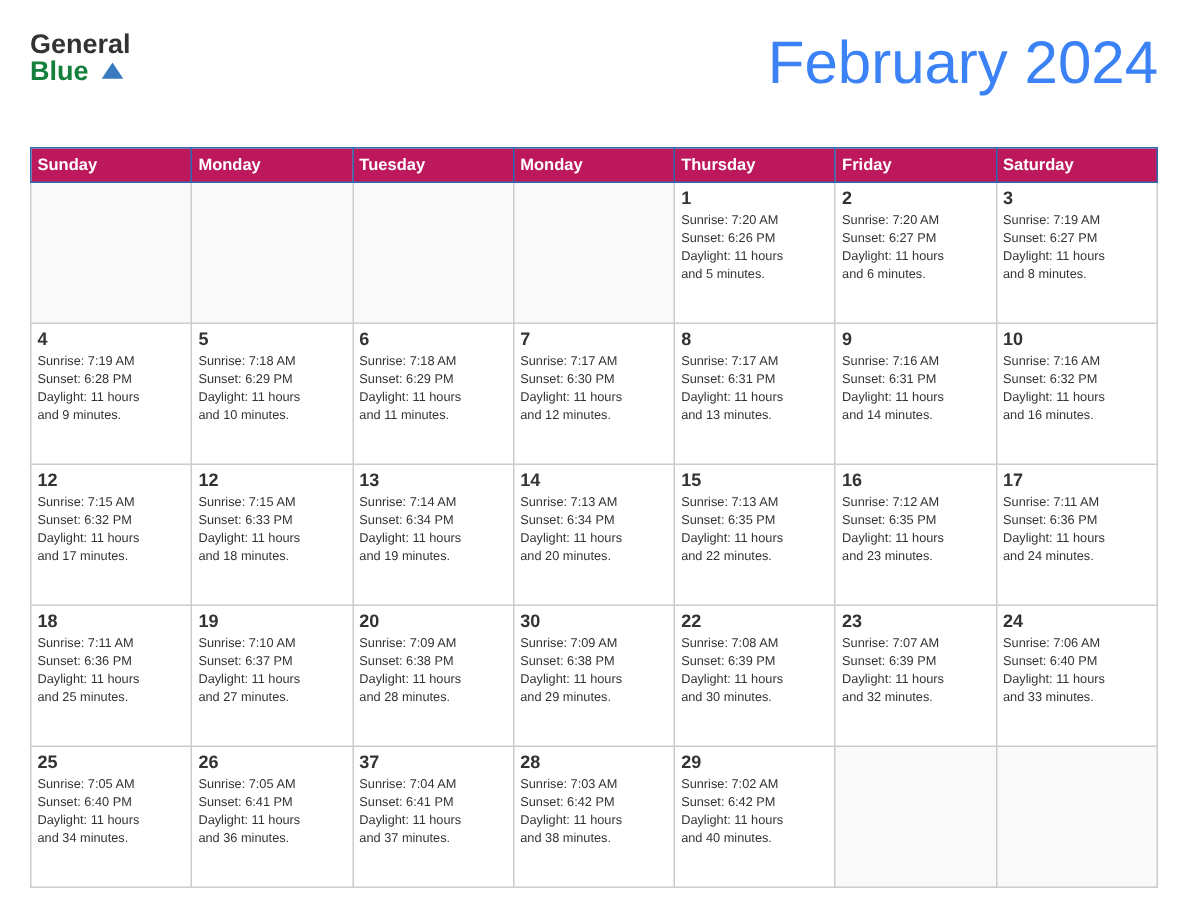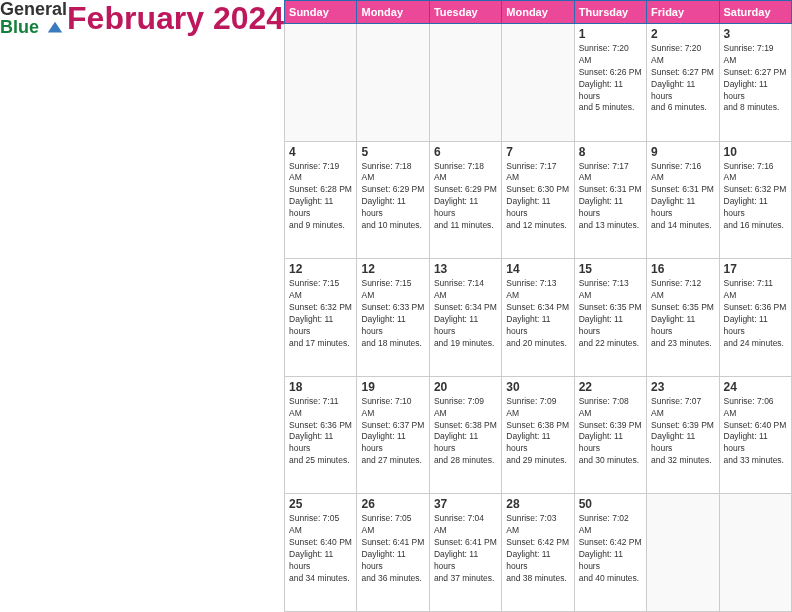--- a/index.html
+++ b/index.html
@@ -6,23 +6,24 @@
     body {
       font-family: Arial, sans-serif;
       background: #fff;
       width: 792px;
       height: 612px;
       overflow: hidden;
     }
     .page {
       width: 792px;
       height: 612px;
-      padding: 0;
-      display: flex;
-      flex-direction: row;
+      padding: 20px;
+      display: flex;
+      flex-direction: column;
+      gap: 25px;
     }
     .header {
       display: flex;
       justify-content: space-between;
       align-items: flex-start;
       margin-bottom: 8px;
     }
     .logo {
       display: flex;
       align-items: center;
@@ -38,38 +39,38 @@
     .logo-blue { color: #15803d; }
     .logo-icon {
       width: 18px;
       height: 18px;
       margin-left: 2px;
     }
     .title-block {
       text-align: right;
     }
     .title-block h1 {
-      font-size: 32px;
-      font-weight: bold;
-      color: #be185d;
+      font-size: 40px;
+      font-weight: normal;
+      color: #3b82f6;
     }
     .title-block h2 {
       font-size: 14px;
       font-weight: normal;
       color: #555;
     }
     .calendar {
       flex: 1;
       border: 1px solid #ccc;
       border-collapse: collapse;
       width: 100%;
       table-layout: fixed;
     }
     .calendar th {
-      background: #ec4899;
+      background: #be185d;
       color: #fff;
       font-size: 11px;
       font-weight: bold;
       padding: 5px 4px;
       text-align: left;
       border: 1px solid #2a6aaf;
     }
     .calendar td {
       vertical-align: top;
       border: 1px solid #ccc;
@@ -248,21 +249,21 @@
           </td>
           <td>
             <span class="day-num">37</span>
             <div class="day-info">Sunrise: 7:04 AM<br>Sunset: 6:41 PM<br>Daylight: 11 hours<br>and 37 minutes.</div>
           </td>
           <td>
             <span class="day-num">28</span>
             <div class="day-info">Sunrise: 7:03 AM<br>Sunset: 6:42 PM<br>Daylight: 11 hours<br>and 38 minutes.</div>
           </td>
           <td>
-            <span class="day-num">50</span>
+            <span class="day-num">29</span>
             <div class="day-info">Sunrise: 7:02 AM<br>Sunset: 6:42 PM<br>Daylight: 11 hours<br>and 40 minutes.</div>
           </td>
           <td class="empty"></td>
           <td class="empty"></td>
         </tr>
       </tbody>
   </table>
 </div>
 
 </body></html>

